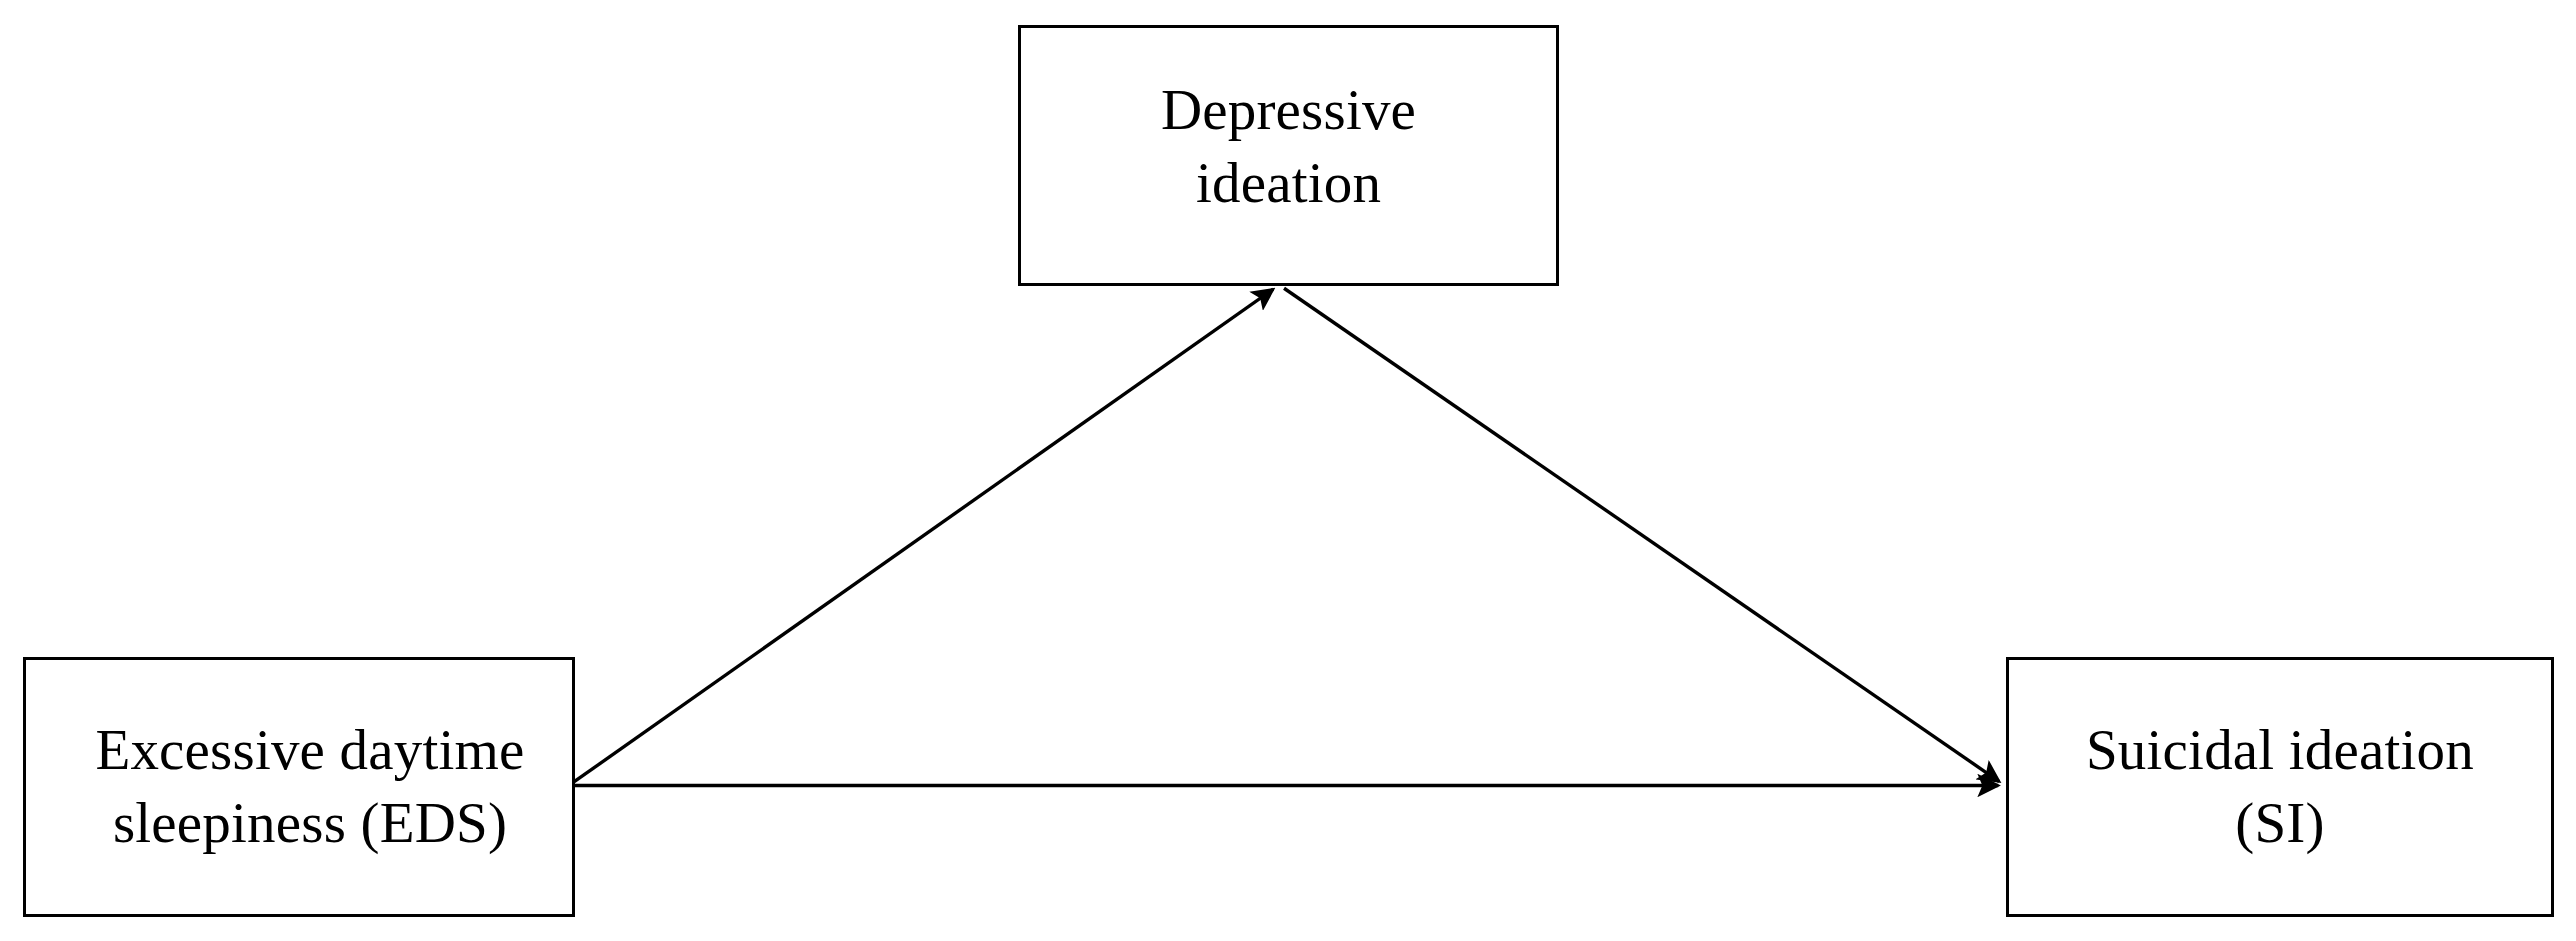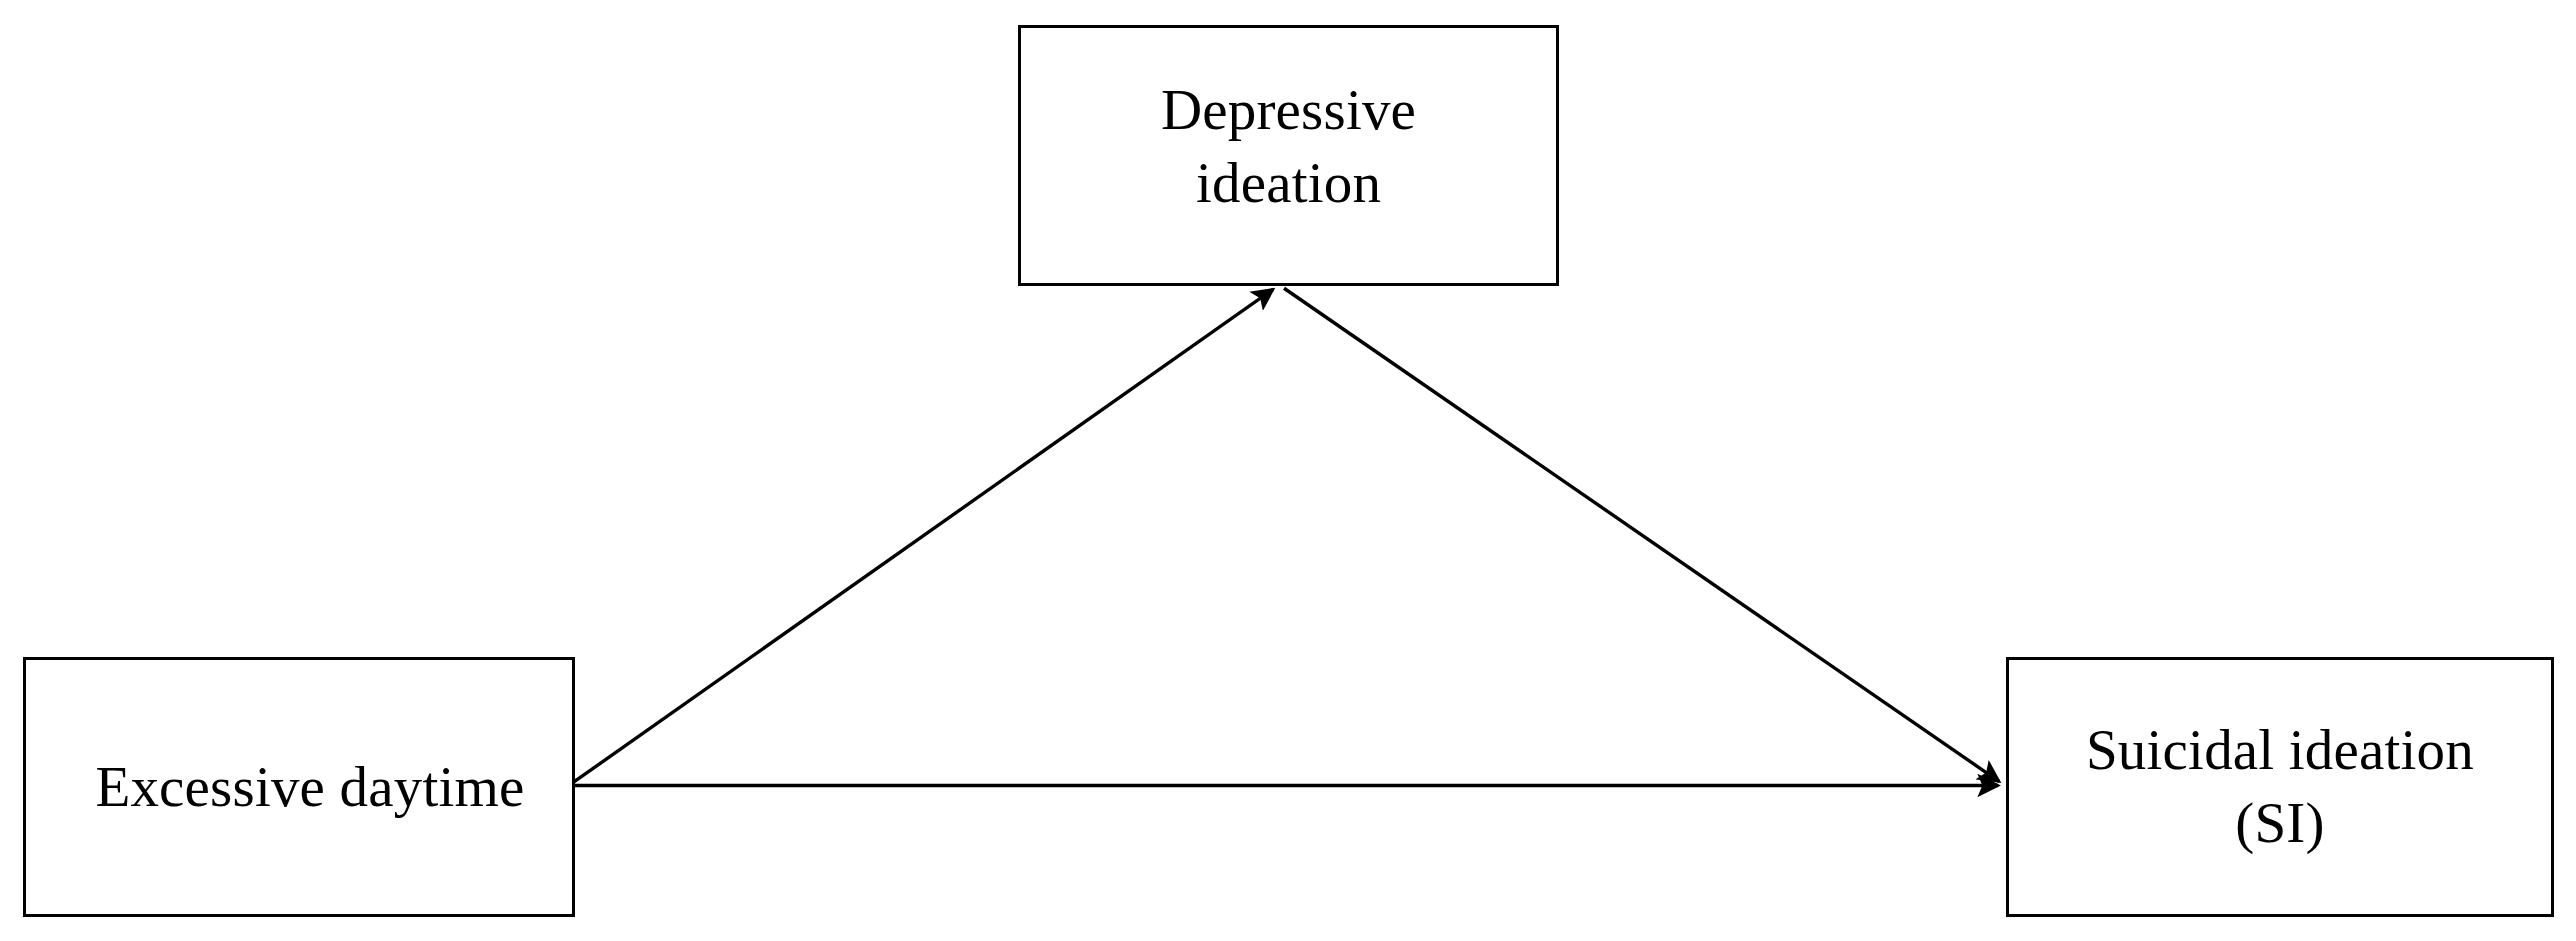--- a/index.html
+++ b/index.html
@@ -84,20 +84,21 @@
     <line x1="574" y1="793" x2="2017" y2="793" stroke="#000000" stroke-width="3.4" marker-end="url(#arrowhead-mark)"></line>
   </svg>
 
   <div class="node-box" id="node-mediator">
     <span class="node-line">Depressive</span>
     <span class="node-line">ideation</span>
   </div>
 
   <div class="node-box" id="node-predictor">
     <span class="node-line">Excessive daytime</span>
+    <span class="node-line">sleepiness (EDS)</span>
   </div>
 
   <div class="node-box" id="node-outcome">
     <span class="node-line">Suicidal ideation</span>
     <span class="node-line">(SI)</span>
   </div>
 
 </div>
 
 

